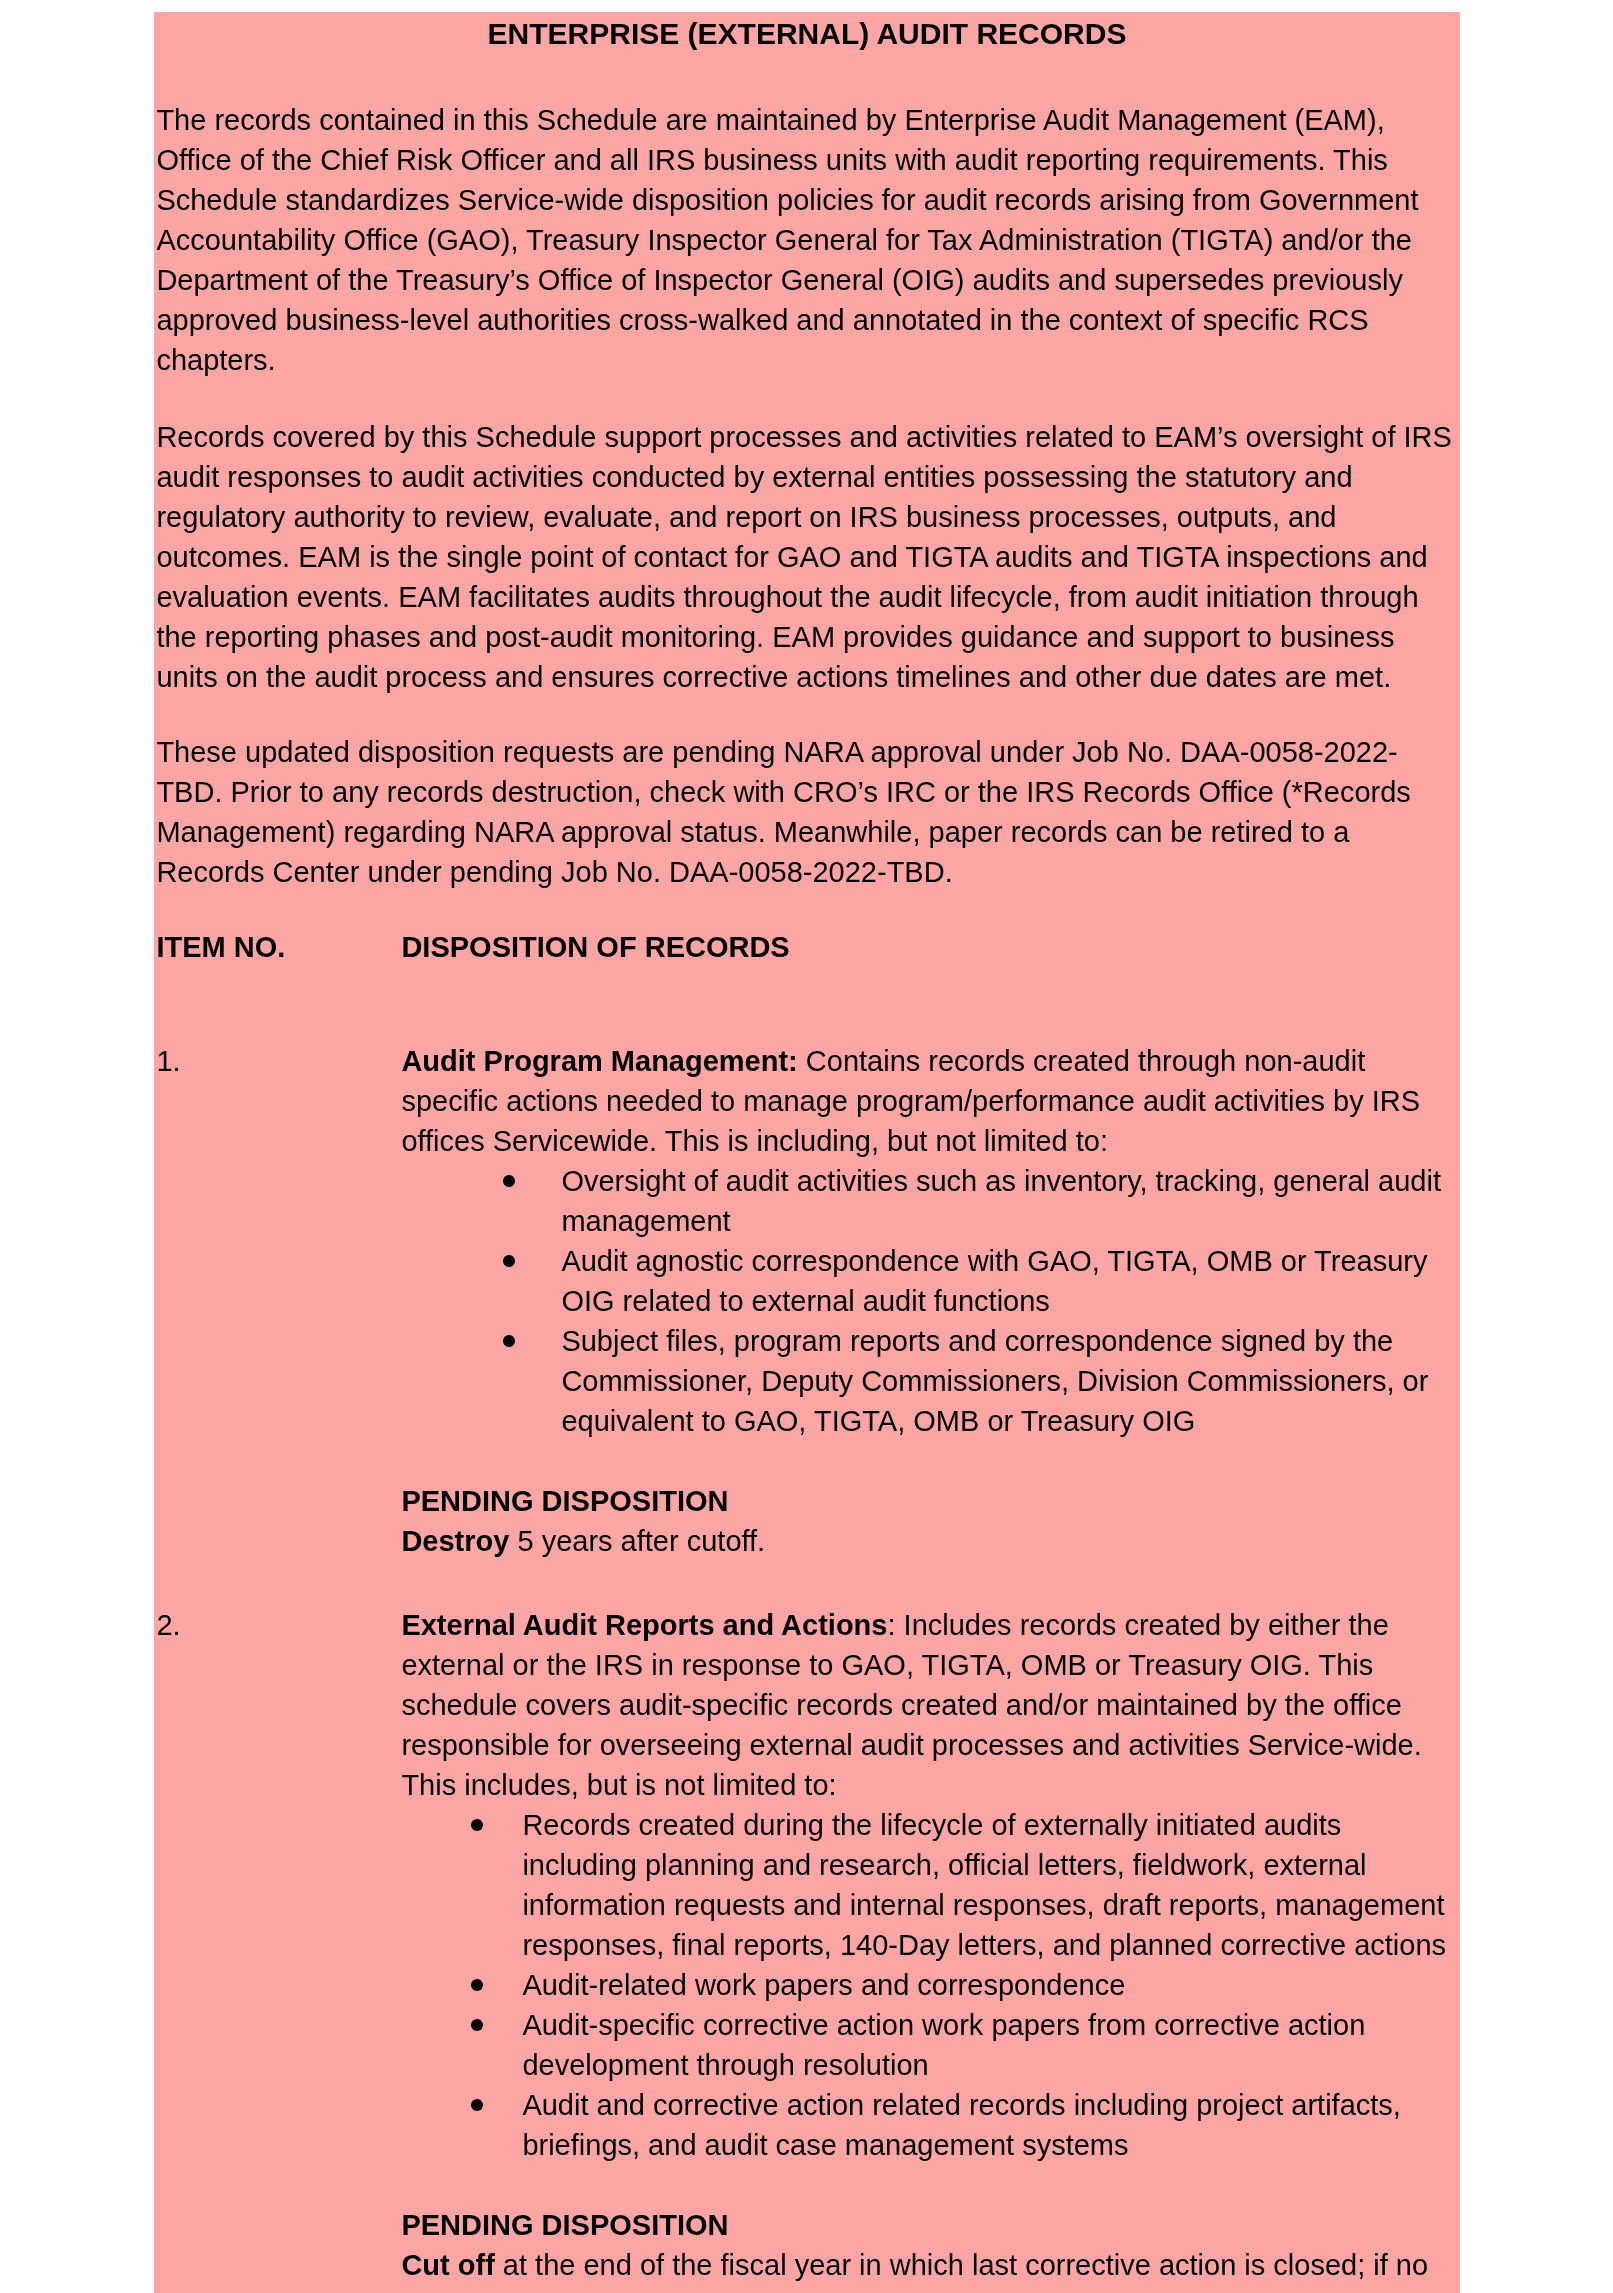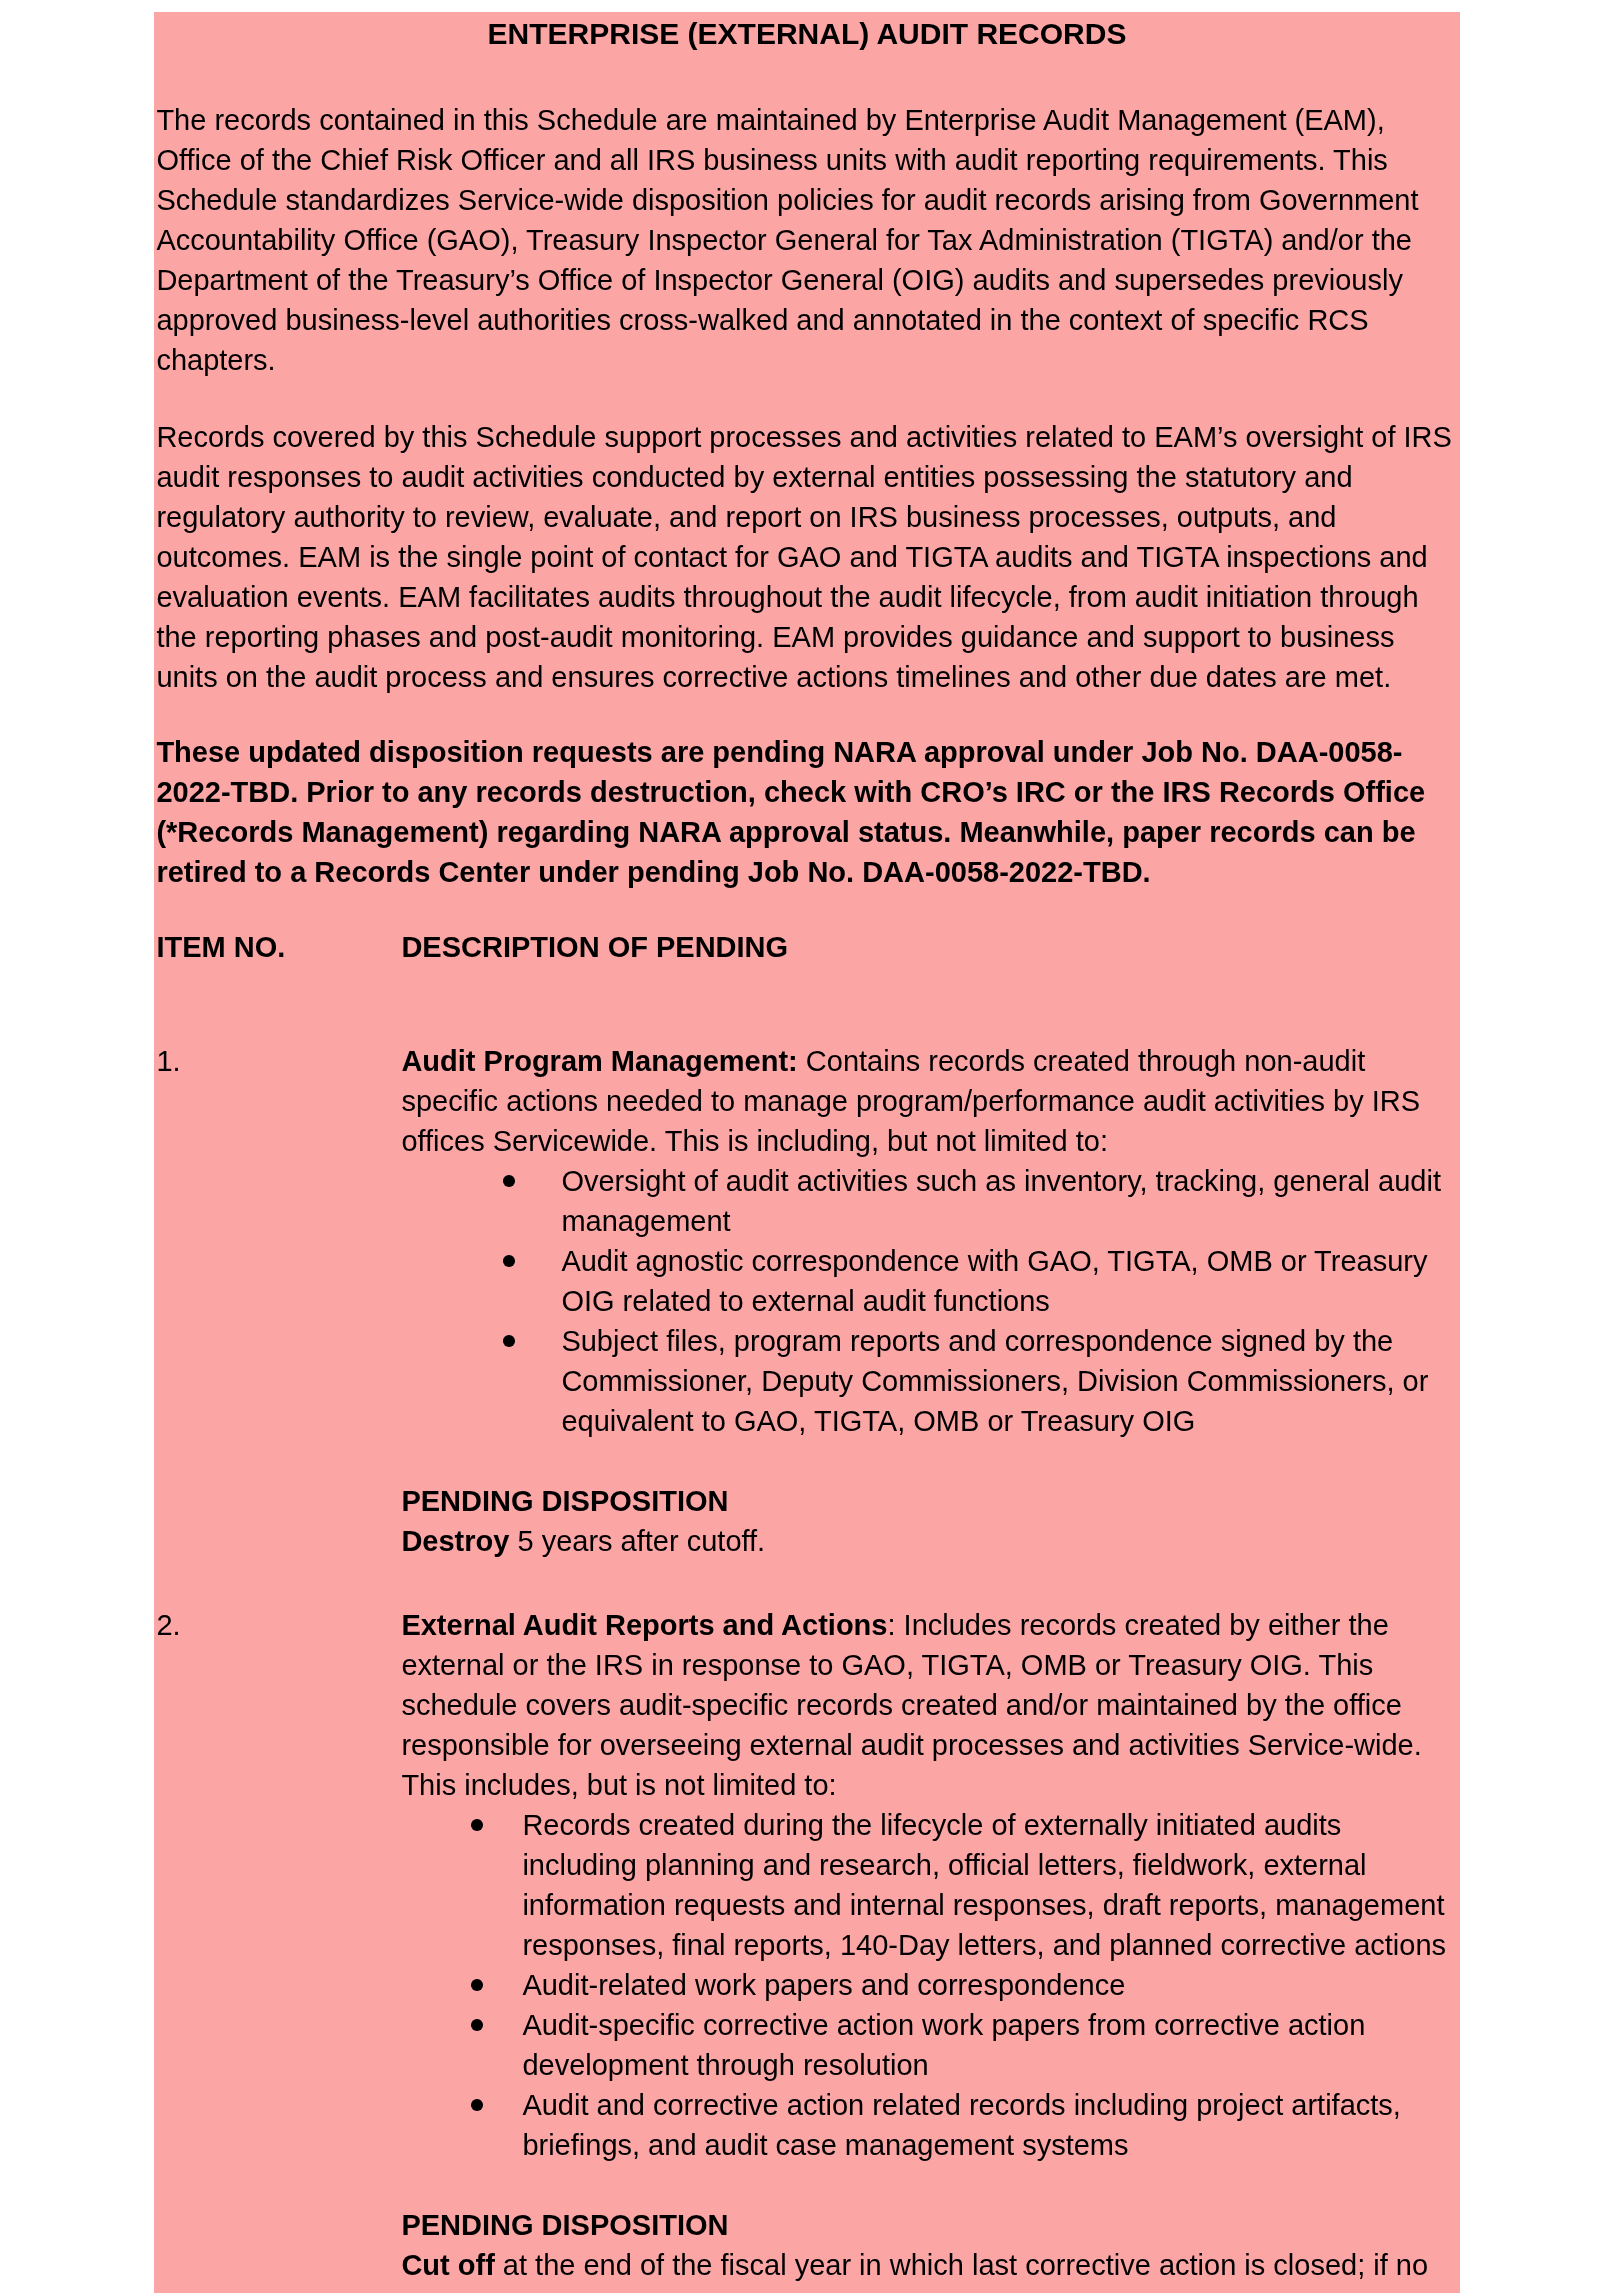--- a/index.html
+++ b/index.html
@@ -28,21 +28,21 @@
     font-weight: bold;
     text-align: center;
   }
   .para {
     margin: 37px 0 0 0;
   }
   .para.first {
     margin-top: 46px;
   }
   .para.bold {
-    font-weight: bold;
+    font-weight: normal;
     margin-top: 35px;
   }
   .row {
     display: flex;
     align-items: flex-start;
   }
   .header-row {
     margin-top: 35px;
     font-weight: bold;
   }
@@ -103,21 +103,21 @@
   <h1 class="title">ENTERPRISE (EXTERNAL) AUDIT RECORDS</h1>
 
   <p class="para first">The records contained in this Schedule are maintained by Enterprise Audit Management (EAM), Office of the Chief Risk Officer and all IRS business units with audit reporting requirements. This Schedule standardizes Service-wide disposition policies for audit records arising from Government Accountability Office (GAO), Treasury Inspector General for Tax Administration (TIGTA) and/or the Department of the Treasury’s Office of Inspector General (OIG) audits and supersedes previously approved business-level authorities cross-walked and annotated in the context of specific RCS chapters.</p>
 
   <p class="para">Records covered by this Schedule support processes and activities related to EAM’s oversight of IRS audit responses to audit activities conducted by external entities possessing the statutory and regulatory authority to review, evaluate, and report on IRS business processes, outputs, and outcomes. EAM is the single point of contact for GAO and TIGTA audits and TIGTA inspections and evaluation events. EAM facilitates audits throughout the audit lifecycle, from audit initiation through the reporting phases and post-audit monitoring. EAM provides guidance and support to business units on the audit process and ensures corrective actions timelines and other due dates are met.</p>
 
   <p class="para bold">These updated disposition requests are pending NARA approval under Job No. DAA-0058-2022-TBD. Prior to any records destruction, check with CRO’s IRC or the IRS Records Office (*Records Management) regarding NARA approval status. Meanwhile, paper records can be retired to a Records Center under pending Job No. DAA-0058-2022-TBD.</p>
 
   <div class="row header-row">
     <div class="col-itemno">ITEM NO.</div>
-    <div class="col-desc">DESCRIPTION OF PENDING</div>
+    <div class="col-desc">DISPOSITION OF RECORDS</div>
   </div>
 
   <div class="row item-row-1">
     <div class="col-itemno">1.</div>
     <div class="col-desc">
       <p class="lead"><span class="b">Audit Program Management:</span><span> Contains records created through non-audit specific actions needed to manage program/performance audit activities by IRS offices Servicewide. This is including, but not limited to:</span></p>
       <ul class="bullets bullets-1">
         <li>Oversight of audit activities such as inventory, tracking, general audit management</li>
         <li>Audit agnostic correspondence with GAO, TIGTA, OMB or Treasury OIG related to external audit functions</li>
         <li>Subject files, program reports and correspondence signed by the Commissioner, Deputy Commissioners, Division Commissioners, or equivalent to GAO, TIGTA, OMB or Treasury OIG</li>

